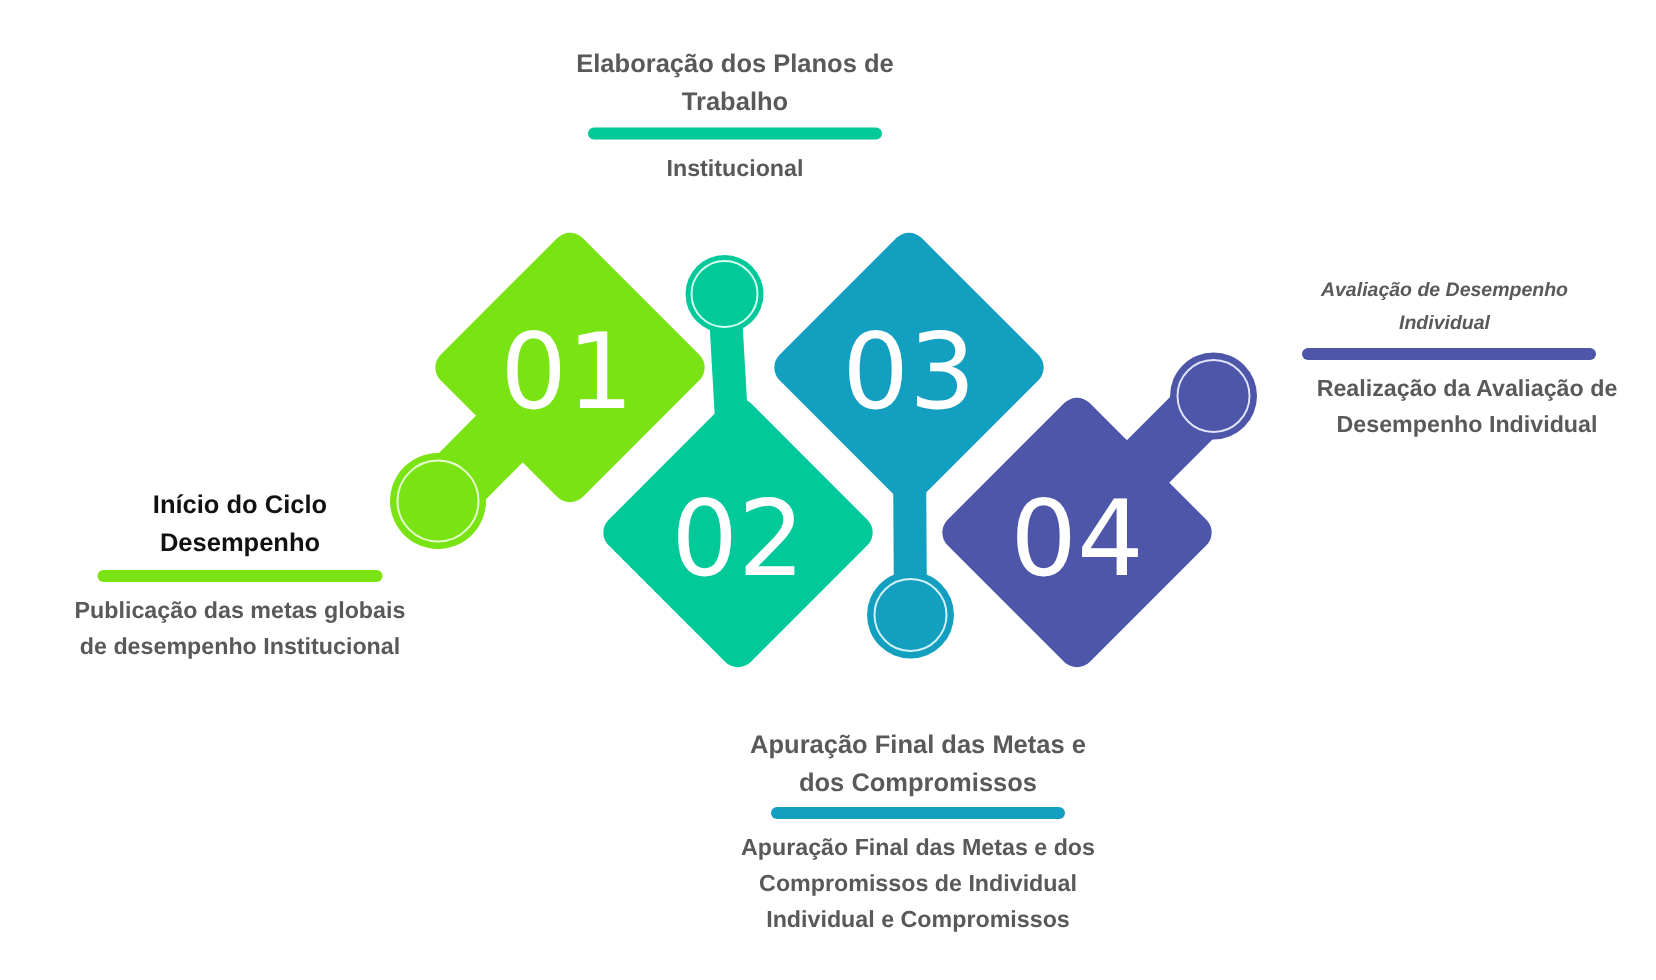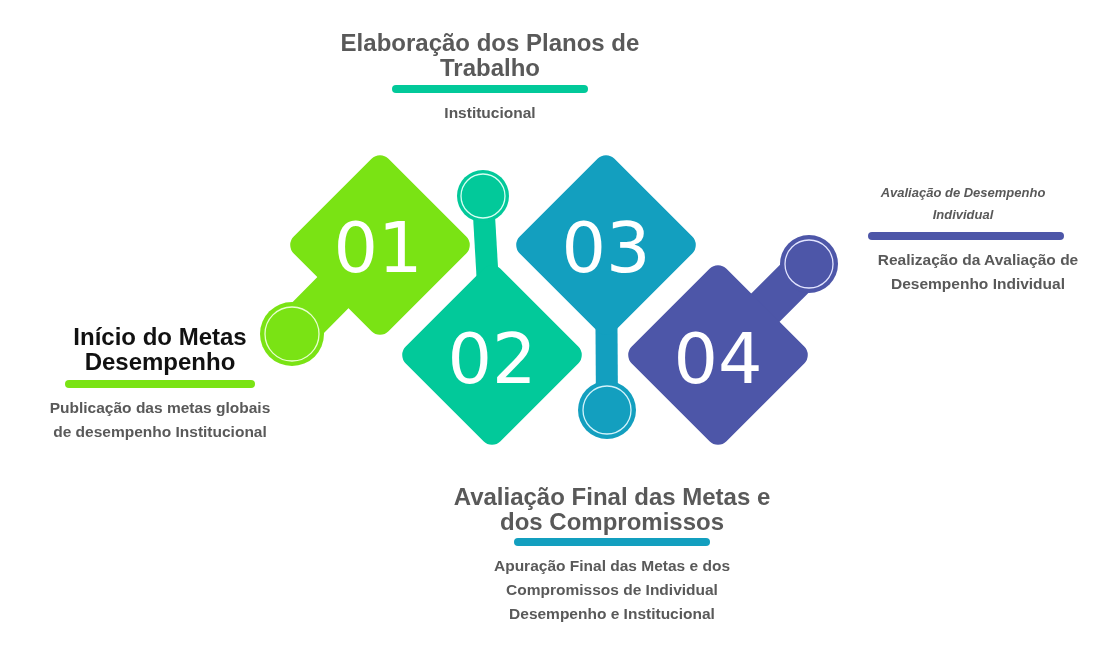--- a/index.html
+++ b/index.html
@@ -1,18 +1,18 @@
 <!DOCTYPE html>
 <html><head>
 <meta charset="utf-8">
 <style>
   html,body{margin:0;padding:0;background:#ffffff;}
   body{width:1104px;height:653px;position:relative;overflow:hidden;font-family:"Liberation Sans","DejaVu Sans",sans-serif;}
   .block{position:absolute;text-align:center;}
-  .title{font-weight:bold;font-size:24px;line-height:25px;color:#595959;}
+  .title{font-weight:bold;font-size:17px;line-height:25px;color:#595959;}
   .title.dark{color:#111111;}
   .bar{height:8px;border-radius:4px;margin:6px auto 8px auto;}
   .desc{font-weight:bold;font-size:15.5px;line-height:24px;color:#595959;}
   svg{position:absolute;left:0;top:0;}
 </style>
 </head>
 <body>
 
 <svg width="1104" height="653" viewBox="0 0 1104 653">
 
@@ -44,21 +44,21 @@
     <line x1="718" y1="355" x2="808" y2="265" stroke="#4d56a8" stroke-width="40" stroke-linecap="round"></line>
     <rect x="651" y="288" width="134" height="134" rx="12" fill="#4d56a8" transform="rotate(45 718 355)"></rect>
     <circle cx="809" cy="264" r="29" fill="#4d56a8"></circle>
     <circle cx="809" cy="264" r="24" fill="none" stroke="#e2e4ff" stroke-width="1.3"></circle>
     <text x="718" y="383" text-anchor="middle" font-family="DejaVu Sans, sans-serif" font-size="70" fill="#ffffff">04</text>
   </g>
 </svg>
 
 <div class="block" style="left:30px;top:324px;width:260px;">
   <div class="title dark">
-    <div>Início do Metas</div>
+    <div>Início do Ciclo</div>
     <div>Desempenho</div>
   </div>
   <div class="bar" style="width:190px;background:#7ae314;"></div>
   <div class="desc">
     <div>Publicação das metas globais</div>
     <div>de desempenho Institucional</div>
   </div>
 </div>
 
 <div class="block" style="left:290px;top:30px;width:400px;">
@@ -67,28 +67,28 @@
     <div>Trabalho</div>
   </div>
   <div class="bar" style="width:196px;background:#02c99a;margin-top:5px;"></div>
   <div class="desc">
     <div>Institucional</div>
   </div>
 </div>
 
 <div class="block" style="left:447px;top:484px;width:330px;">
   <div class="title">
-    <div>Avaliação Final das Metas e</div>
+    <div>Apuração Final das Metas e</div>
     <div>dos Compromissos</div>
   </div>
   <div class="bar" style="width:196px;background:#139fbf;margin-top:4px;"></div>
   <div class="desc">
     <div>Apuração Final das Metas e dos</div>
     <div>Compromissos de Individual</div>
-    <div>Desempenho e Institucional</div>
+    <div>Individual e Compromissos</div>
   </div>
 </div>
 
 <div class="block" style="left:838px;top:182px;width:250px;">
   <div class="title" style="font-size:13px;line-height:22px;font-style:italic;">
     <div>Avaliação de Desempenho</div>
     <div>Individual</div>
   </div>
   <div class="bar" style="width:196px;background:#4d56a8;margin-left:30px;"></div>
   <div class="desc" style="padding-left:30px;">

